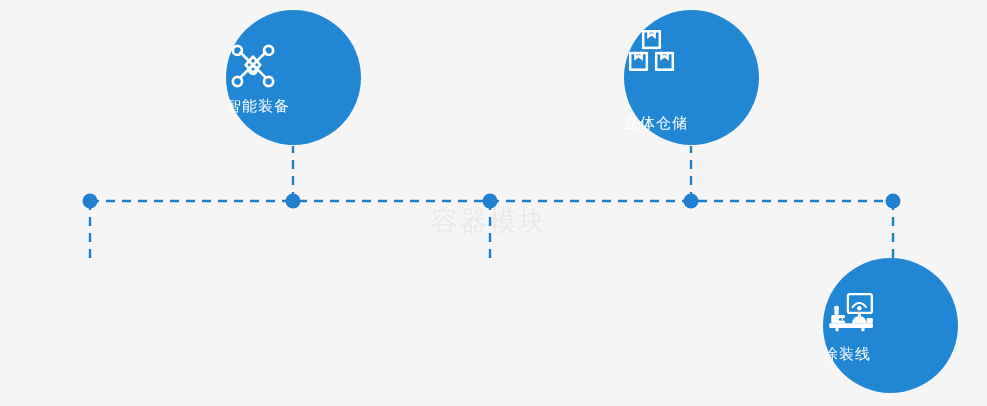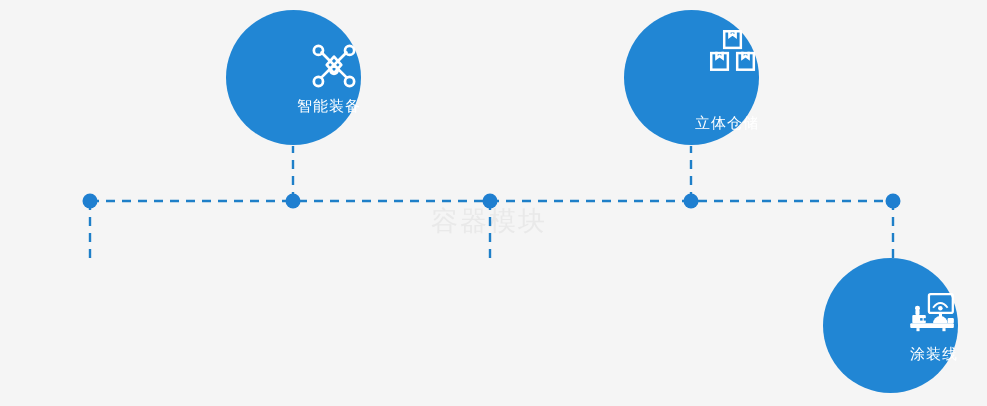--- a/index.html
+++ b/index.html
@@ -27,21 +27,21 @@
   #wires{position:absolute;left:0;top:0;width:987px;height:406px;}
 
   
   .node{
     position:absolute;
     width:135px;height:135px;
     border-radius:50%;
     background:#2186d4;
     display:flex;
     flex-direction:column;
-    align-items:flex-end;
+    align-items:flex-start;
     justify-content:center;
   }
   .node .glyph{
     width:54px;height:50px;
     display:block;
     margin-bottom:6px;
   }
   .node .caption{
     color:#ffffff;
     font-size:15px;

